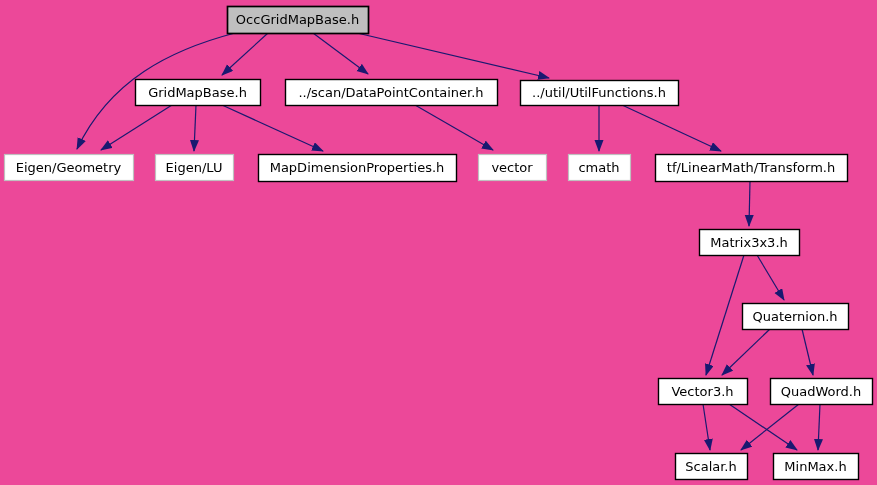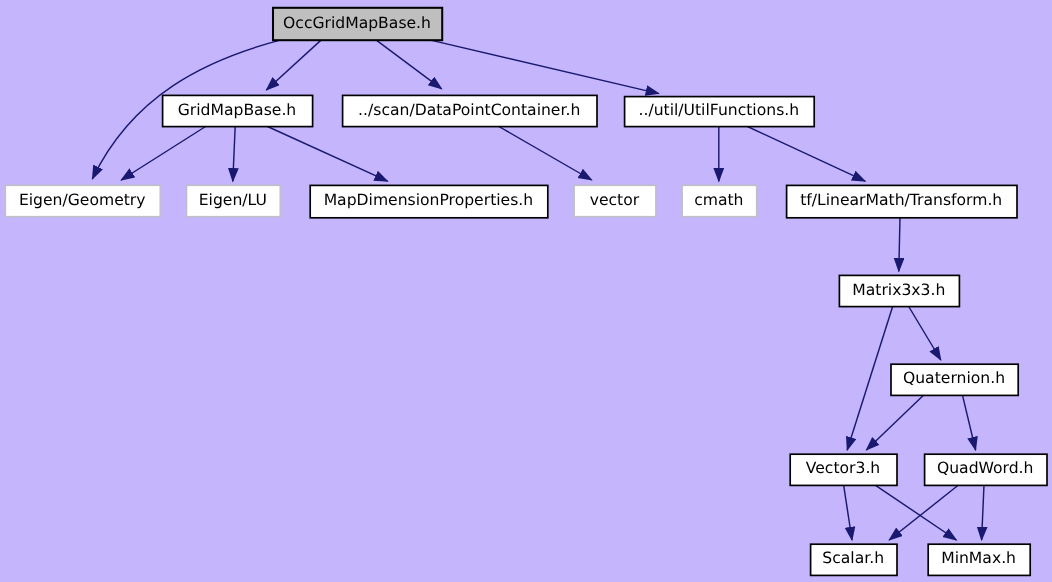--- a/index.html
+++ b/index.html
@@ -20,21 +20,21 @@
     font-size: 13px;
     fill: #000000;
   }
   svg .node-box { }
   svg .edge { fill: none; }
   svg g[data-interactable="true"] { cursor: pointer; }
 </style>
 </head>
 <body>
 
-<div class="graph-wrap" data-interactable="false" style="background: #c4b5fd;">
+<div class="graph-wrap" data-interactable="false" style="background: #ec4899;">
   <svg data-interactable="false" width="877" height="485" viewBox="0 0 877 485" xmlns="http://www.w3.org/2000/svg">
     <defs>
       <marker id="arrowhead" markerWidth="13" markerHeight="10" refX="11" refY="4.5" orient="auto" markerUnits="userSpaceOnUse">
         <path d="M0,0 L12,4.5 L0,9 z" fill="#191970"></path>
       </marker>
     </defs>
     <g data-interactable="false">
         <path d="M268,33 L222,75" class="edge" stroke="#191970" stroke-width="1.2" marker-end="url(#arrowhead)" data-interactable="false"></path>
         <path d="M235,33 C170,50 110,80 77,149" class="edge" stroke="#191970" stroke-width="1.2" marker-end="url(#arrowhead)" data-interactable="false"></path>
         <path d="M313,33 L368,74" class="edge" stroke="#191970" stroke-width="1.2" marker-end="url(#arrowhead)" data-interactable="false"></path>

